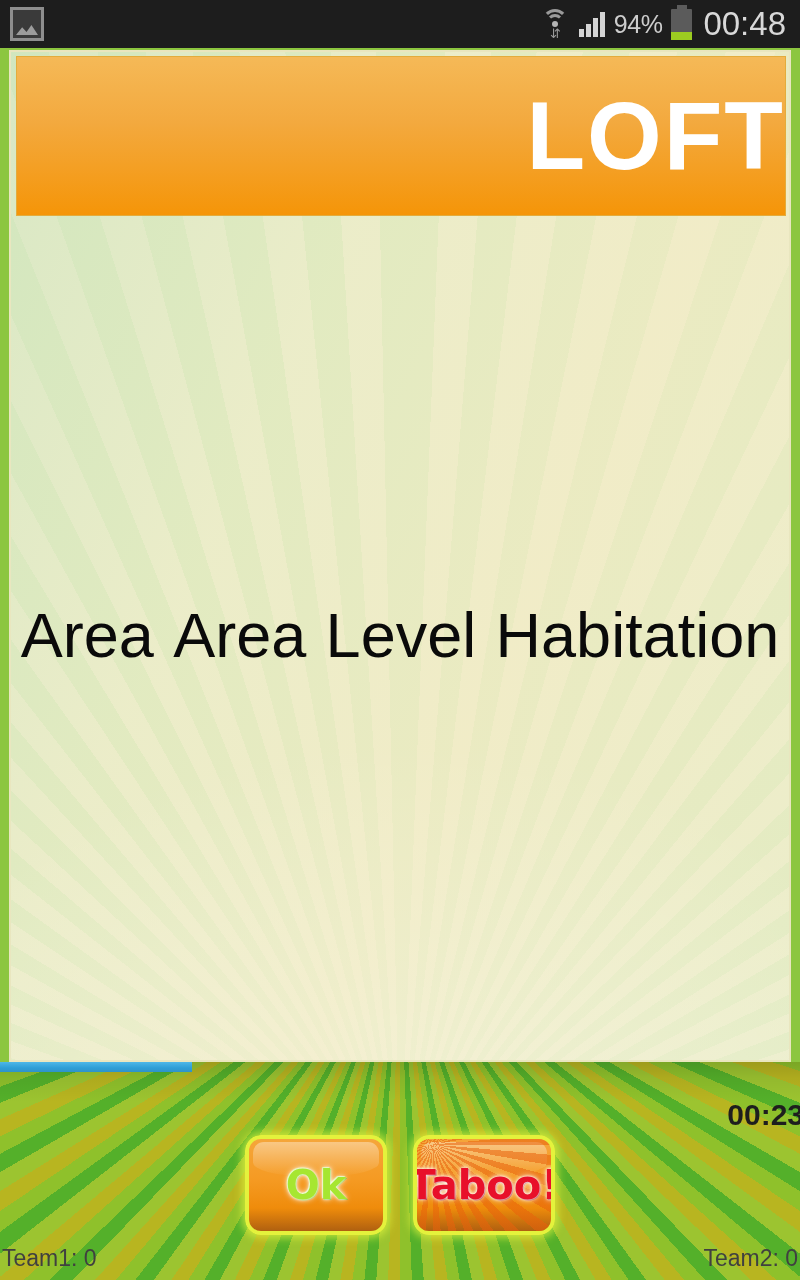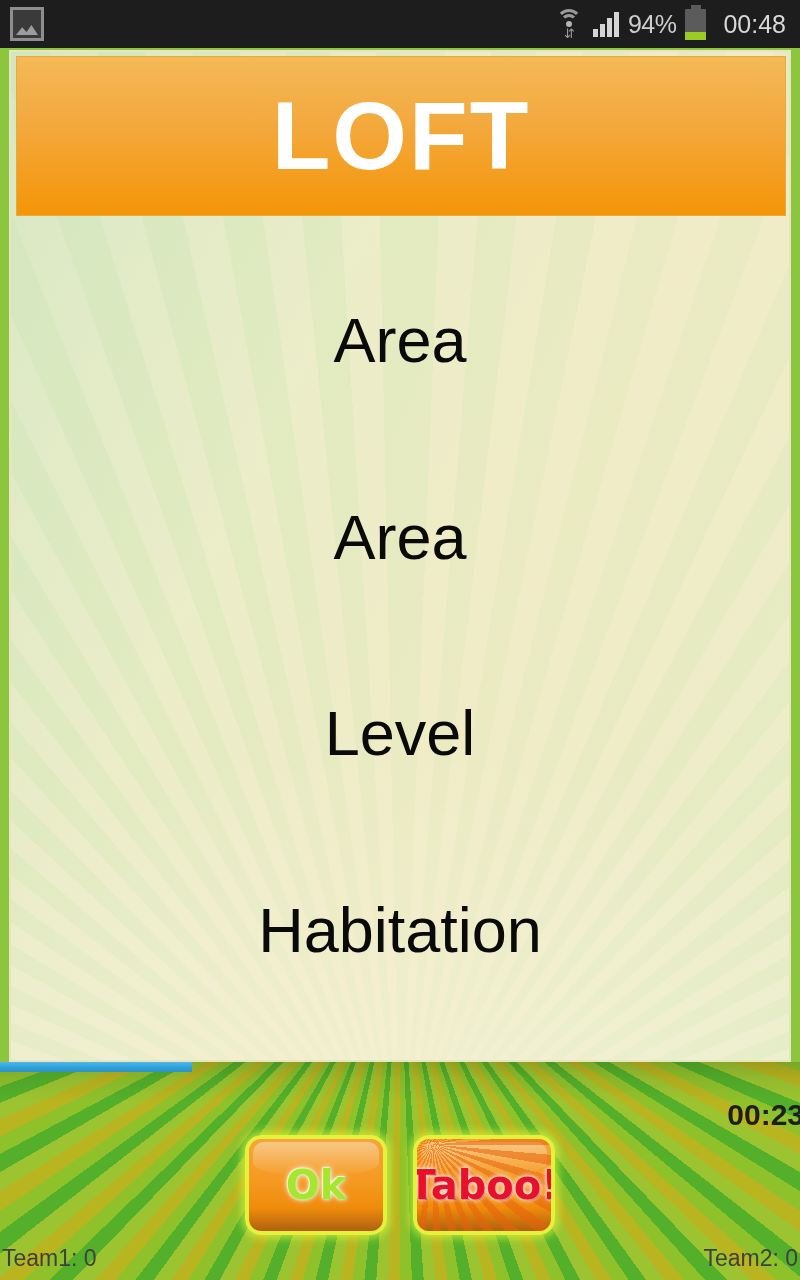--- a/index.html
+++ b/index.html
@@ -108,22 +108,22 @@
     content: "";
     position: absolute; top: -4px; left: 50%;
     transform: translateX(-50%);
     width: 10px; height: 4px; background: #5b5b5b;
   }
   .battery-icon .lvl {
     position: absolute; bottom: 0; left: 0; right: 0;
     height: 24%; background: #9ccc21;
   }
   #status-clock {
-    font-size: 25px; color: #d8d8d8; letter-spacing: 0px;
-    margin-left: 8px;
+    font-size: 33px; color: #d8d8d8; letter-spacing: 0px;
+    margin-left: 2px;
   }
 
   
   .rays {
     position: absolute; inset: 0;
     pointer-events: none;
   }
 
   
   #card {
@@ -162,40 +162,39 @@
   
   #header {
     position: absolute;
     left: 5px; top: 4px;
     width: 770px;
     height: 160px;
     border: 1px solid #e3ac3c;
     background: linear-gradient(to bottom, #f5b957 0%, #f3a93e 42%, #f59508 100%);
     display: flex;
     align-items: center;
-    justify-content: center;
+    justify-content: flex-end;
     z-index: 12;
   }
   #header-word {
     font-size: 96px;
     font-weight: bold;
     color: #ffffff;
     letter-spacing: 2px;
     line-height: 1;
   }
 
   
   #word-list {
     position: absolute;
     left: 0; right: 0;
     top: 172px;
     bottom: 6px;
     z-index: 12;
     display: flex;
-    flex-direction: column;
     justify-content: space-around;
     align-items: center;
     padding: 18px 0 26px 0;
   }
   .taboo-word {
     font-size: 63px;
     color: #0a0a0a;
     line-height: 1.05;
     text-align: center;
   }

